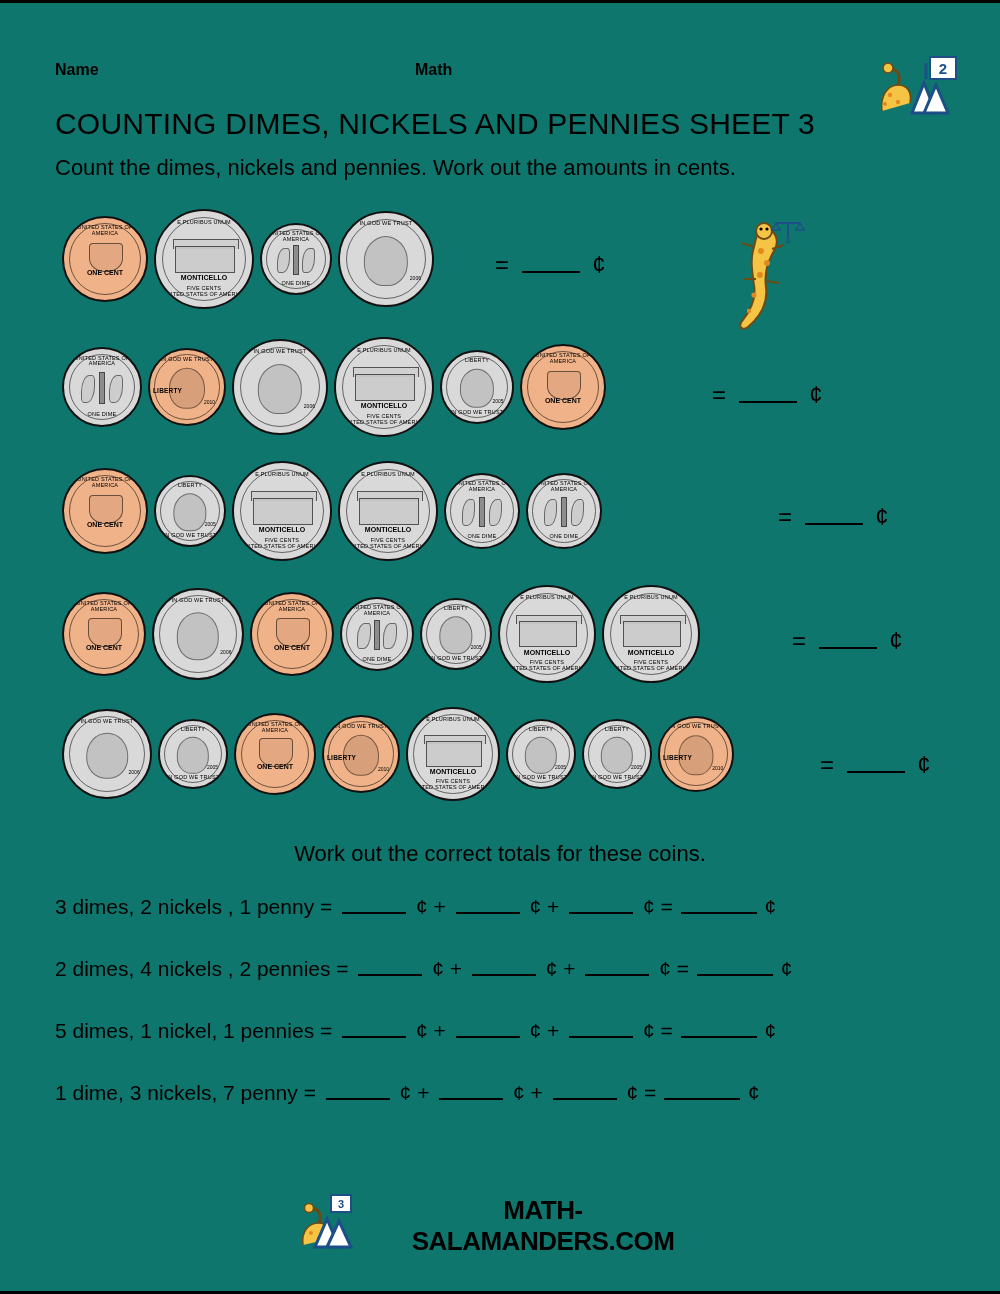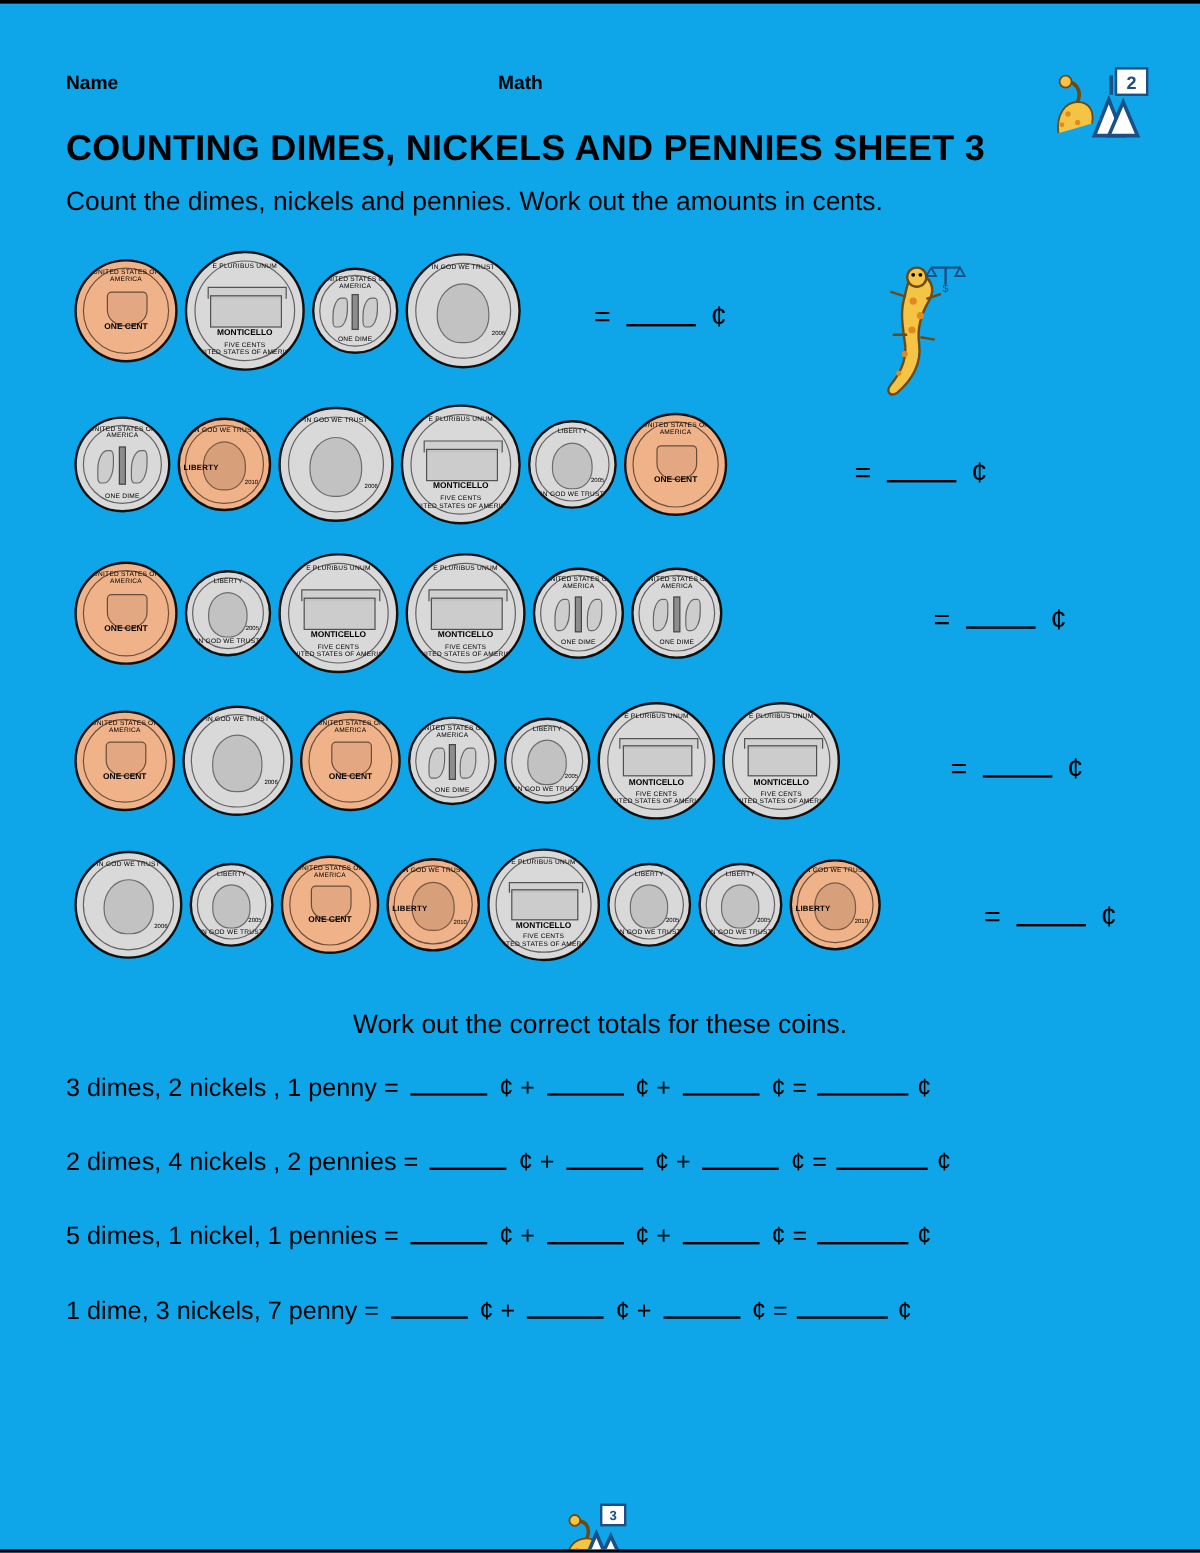--- a/index.html
+++ b/index.html
@@ -9,21 +9,21 @@
   }
   body {
     font-family: "Liberation Sans", sans-serif;
     color: #000000;
   }
   .page {
     position: relative;
     width: 1000px;
     height: 1294px;
     margin: 0 auto;
-    background: #0ea5e9;
+    background: #0f766e;
     border-top: 3px solid #000;
     border-bottom: 3px solid #000;
     box-sizing: border-box;
     overflow: hidden;
   }
   .inner {
     position: absolute;
     left: 0; right: 0; top: 0; bottom: 0;
   }
   
@@ -53,21 +53,21 @@
     right: 36px;
     top: 52px;
     width: 96px;
     height: 62px;
   }
   .title {
     position: absolute;
     top: 104px;
     left: 55px;
     font-size: 30px;
-    font-weight: bold;
+    font-weight: normal;
     letter-spacing: 0.2px;
     color: #000;
   }
   .subtitle {
     position: absolute;
     top: 152px;
     left: 55px;
     font-size: 22px;
     color: #000;
   }
@@ -697,17 +697,18 @@
             <text x="48" y="15" font-family="Liberation Sans, sans-serif" font-size="11" font-weight="bold" fill="#1b4f86" text-anchor="middle">3</text>
             <path d="M10 52 C8 38 16 30 26 30 C34 30 38 38 36 46" fill="#f6c445" stroke="#6b4a14" stroke-width="1.5"></path>
             <path d="M26 30 C30 20 24 14 16 16" fill="none" stroke="#6b4a14" stroke-width="3"></path>
             <circle cx="16" cy="15" r="4.5" fill="#f6c445" stroke="#6b4a14" stroke-width="1.5"></circle>
             <circle cx="18" cy="40" r="2" fill="#e08a1e"></circle>
             <circle cx="26" cy="45" r="2" fill="#e08a1e"></circle>
             <path d="M22 54 L34 26 L46 54 Z" fill="#ffffff" stroke="#1b4f86" stroke-width="3"></path>
             <path d="M34 54 L46 28 L58 54 Z" fill="#ffffff" stroke="#1b4f86" stroke-width="3"></path>
           </svg>
         </div>
+        <div class="footer-site">MATH-SALAMANDERS.COM</div>
       </div>
     </div>
 
   </div>
 </div>
 
 </body></html>

